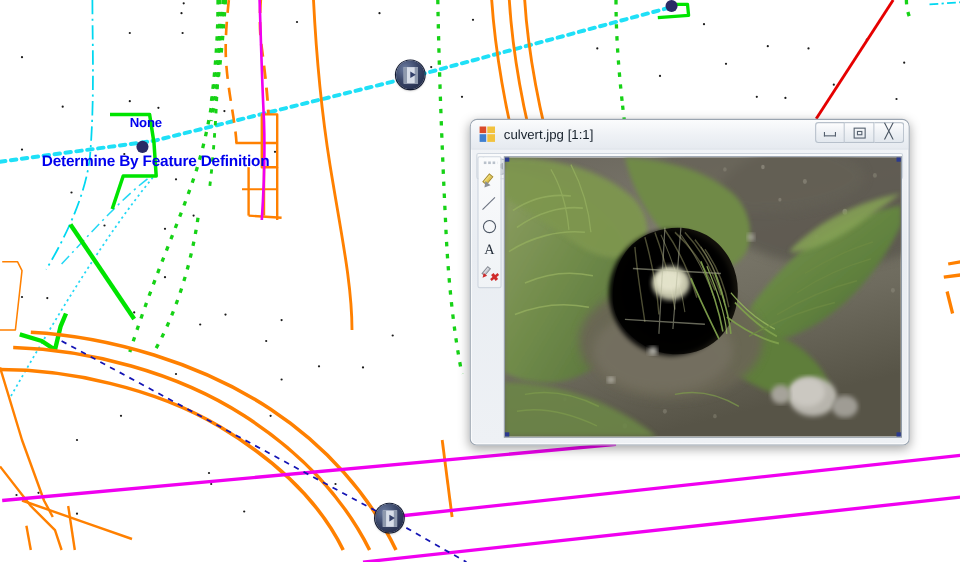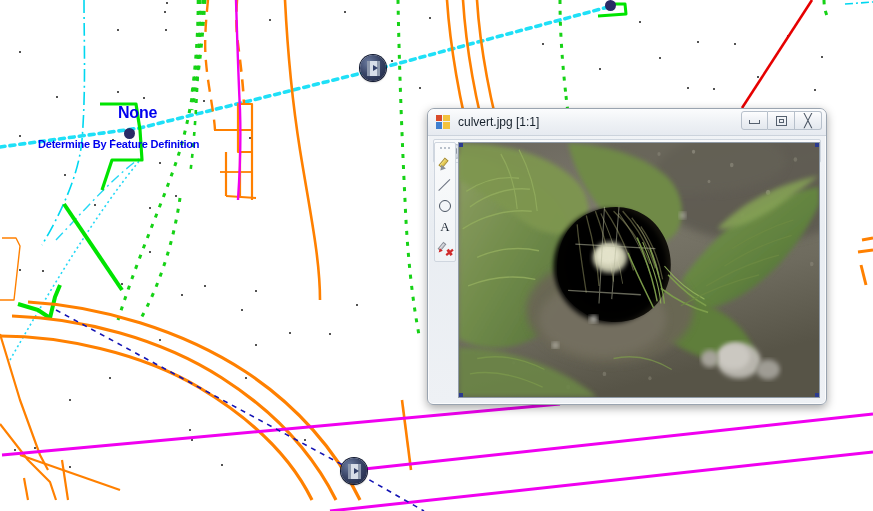--- a/index.html
+++ b/index.html
@@ -15,22 +15,22 @@
 
   
   .cad-label{
     position:absolute;
     color:#0000ee;
     font-weight:bold;
     white-space:nowrap;
     font-family:"Liberation Sans", sans-serif;
     letter-spacing:-0.2px;
   }
-  #lbl-none{left:118px;top:104px;font-size:16px;}
-  #lbl-determine{left:38px;top:138px;font-size:11px;}
+  #lbl-none{left:118px;top:104px;font-size:12px;}
+  #lbl-determine{left:38px;top:138px;font-size:14px;}
 
   
   .map-marker{
     position:absolute;width:26px;height:26px;border-radius:50%;
     background:radial-gradient(circle at 32% 28%, #6a7a9e 0%, #3a4668 45%, #1b2340 100%);
     box-shadow:0 0 0 1px #101830, 0 1px 2px rgba(0,0,0,.5);
     display:flex;align-items:center;justify-content:center;
   }
   .map-marker .film{
     width:13px;height:15px;background:#d7dde8;

